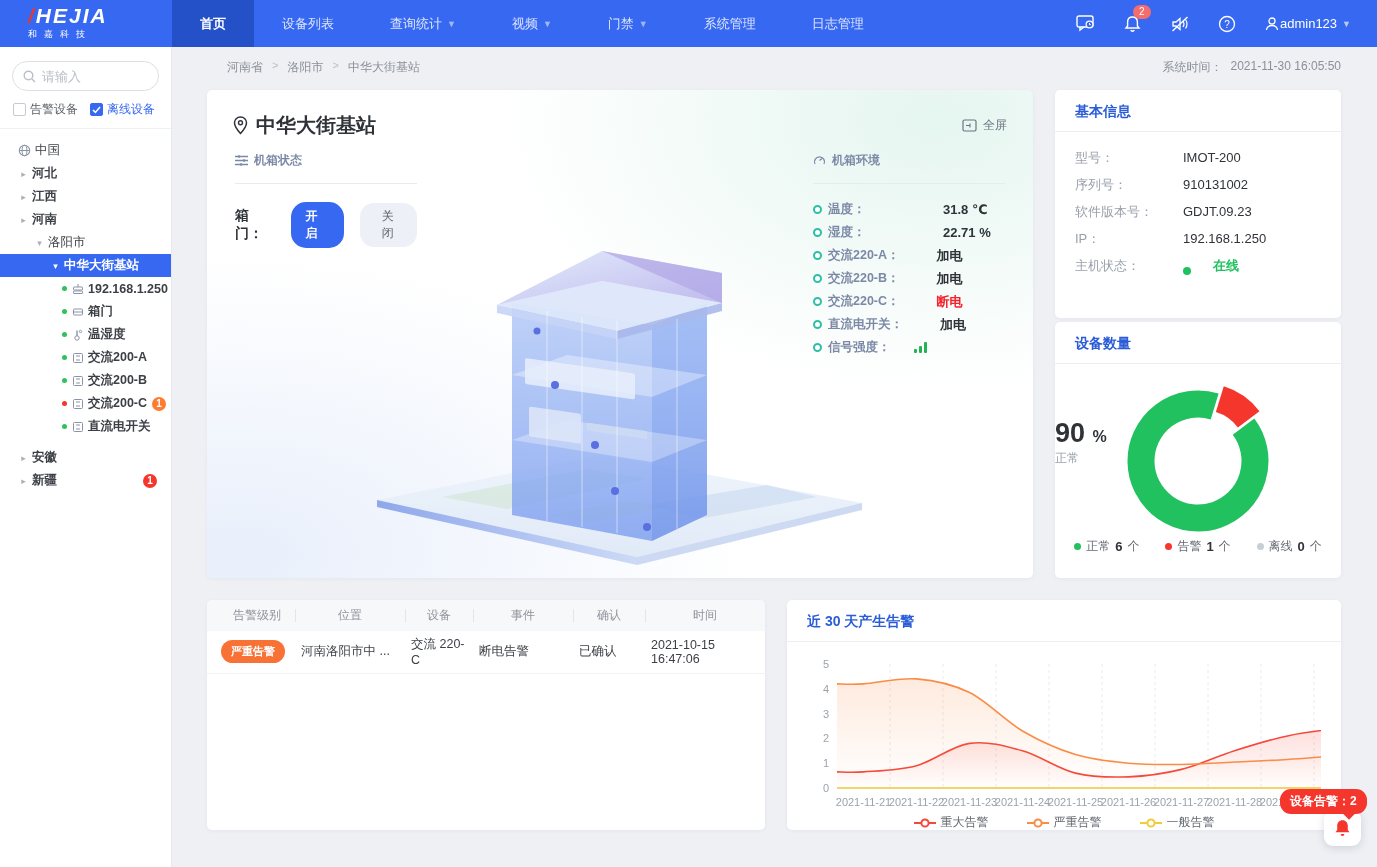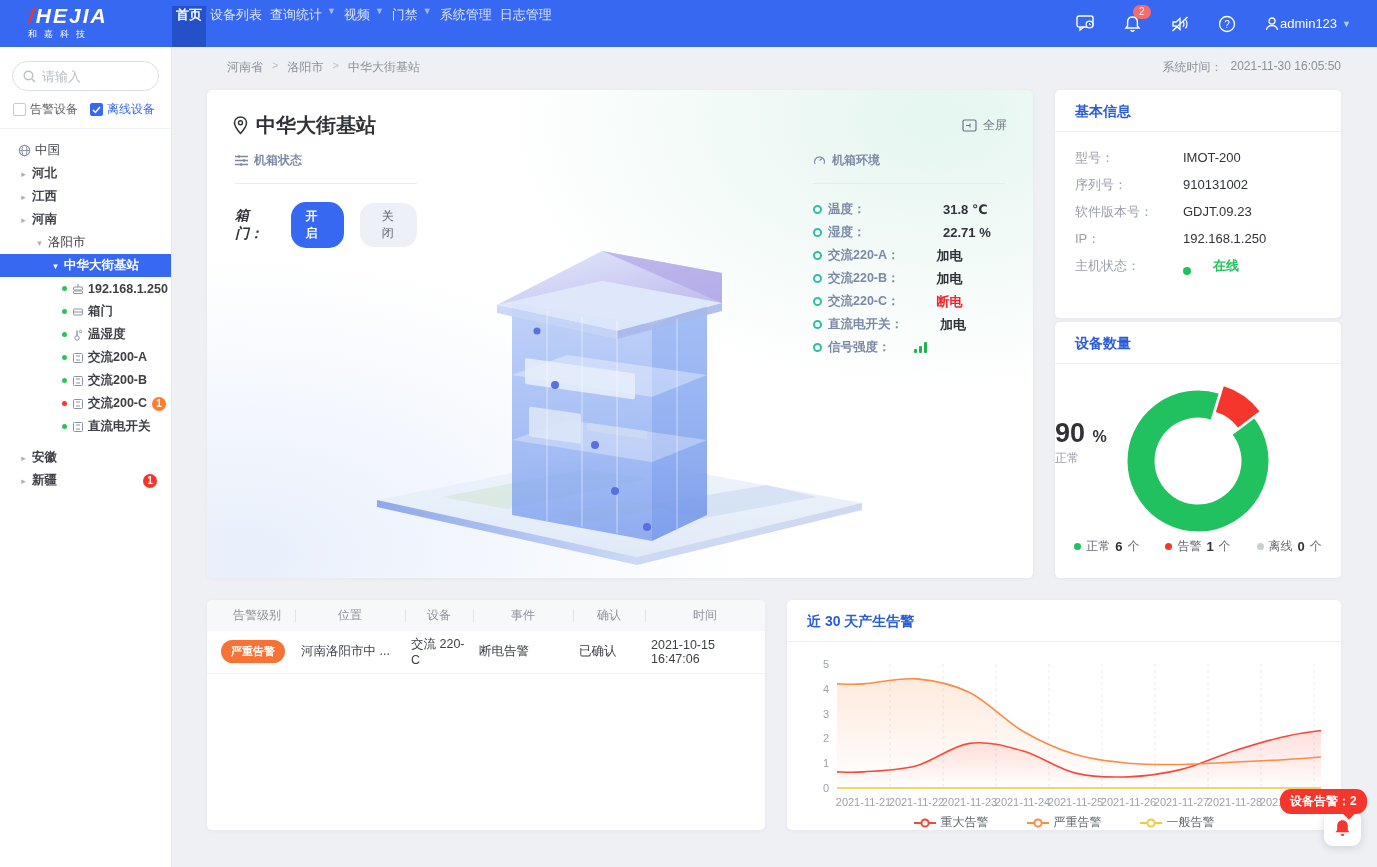--- a/index.html
+++ b/index.html
@@ -6,21 +6,21 @@
   html,body { width:1377px; height:867px; overflow:hidden; }
   body { font-family:"Liberation Sans","DejaVu Sans",sans-serif; background:#eef0f4; position:relative; color:#3c3f45; }
 
   
   .navbar { position:absolute; top:0; left:0; width:1377px; height:47px; background:#3768f2; display:flex; align-items:stretch; z-index:30; }
   .logo { width:172px; display:flex; flex-direction:column; justify-content:center; padding-left:28px; }
   .logo-main { color:#fff; font-weight:bold; font-style:italic; font-size:21px; letter-spacing:2px; line-height:20px; position:relative; }
   .logo-main .accent { color:#e23a2e; }
   .logo-sub { color:#fff; font-size:9px; letter-spacing:7px; margin-top:2px; }
   .nav-items { display:flex; align-items:stretch; }
-  .nav-item { display:flex; padding:0 4px; font-size:13px; color:#dbe4ff; cursor:pointer;margin-top:6px; }
+  .nav-item { display:flex; align-items:center; padding:0 28px; font-size:13px; color:#dbe4ff; cursor:pointer; }
   .nav-item.active { background:#2450c8; color:#fff; font-weight:bold; }
   .nav-caret { font-size:9px; margin-left:5px; opacity:.65; }
   .nav-right { margin-left:auto; display:flex; align-items:center; gap:27px; padding-right:26px; color:#fff; }
   .nav-ic { position:relative; width:20px; height:20px; display:flex; align-items:center; justify-content:center; cursor:pointer; }
   .nav-ic svg { display:block; }
   .nav-badge { position:absolute; top:-9px; left:10px; background:#f56c6c; color:#fff; font-size:10px; line-height:14px; padding:0 6px; border-radius:8px; }
   .nav-user { display:flex; align-items:center; font-size:13px; cursor:pointer; }
 
   
   .sidebar { position:absolute; top:47px; left:0; width:172px; bottom:0; background:#fff; border-right:1px solid #e7e9ef; z-index:20; }
@@ -69,21 +69,21 @@
        radial-gradient(ellipse at 4% 95%, rgba(214,226,248,.55), transparent 45%),
        #fff; }
   .station-head { display:flex; align-items:center; justify-content:space-between; padding:22px 26px 0 26px; }
   .station-title { display:flex; align-items:center; gap:8px; font-size:20px; font-weight:bold; color:#2f3338; }
   .fullscreen-btn { display:flex; align-items:center; gap:6px; font-size:12px; color:#6b7widows1; color:#6b7281; cursor:pointer; }
   .section-label { display:flex; align-items:center; gap:6px; font-size:12px; color:#7c89a6; font-weight:bold; }
   .status-sec { position:absolute; left:28px; top:62px; width:182px; }
   .env-sec { position:absolute; right:28px; top:62px; width:192px; }
   .sec-hr { border-top:1px solid #e7eaf0; margin:14px 0 18px 0; }
   .door-row { display:flex; align-items:center; gap:14px; }
-  .door-label { font-size:14px; font-weight:bold; color:#2f3338;font-style:italic; }
+  .door-label { font-size:14px; font-weight:bold; color:#2f3338; }
   .toggle { position:relative; display:flex; align-items:center;gap:32px; }
   .pill-off { background:#edf0f6; color:#5d6169; font-size:12px; padding:5px 12px 5px 22px; border-radius:14px; margin-left:-16px; }
   .pill-on { background:#3768f2; color:#fff; font-size:12px; font-weight:bold; padding:6px 15px; border-radius:15px; position:relative; z-index:2; }
   .env-row { display:flex; align-items:center; height:23px; }
   .env-bullet { width:9px; height:9px; border-radius:50%; border:2px solid #2fbfa4; background:#fff; margin-right:6px; flex:0 0 auto; }
   .env-label { font-size:12.5px; font-weight:bold; color:#7c89a6; width:86px; }
   .env-label.wide { width:auto; margin-right:8px; }
   .env-value { font-size:13px; font-weight:bold; color:#2f3338;margin-left:29px; }
   .env-value.alarm { color:#f5222d; }
   .signal-bars { display:flex; align-items:flex-end; gap:2px; height:11px; }

